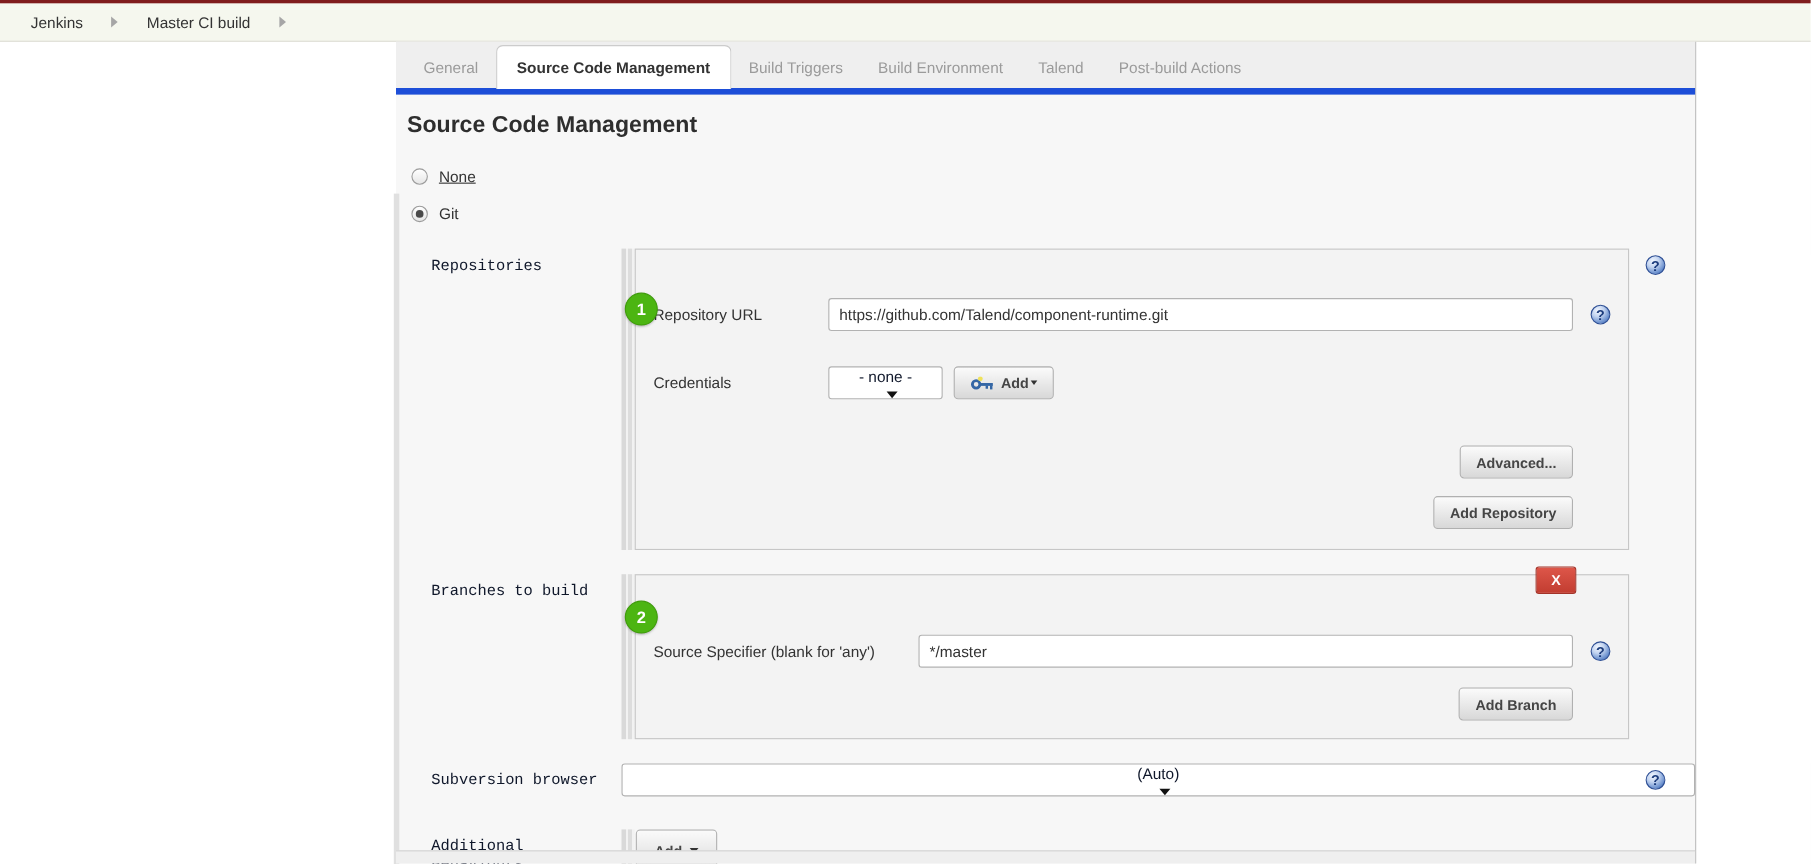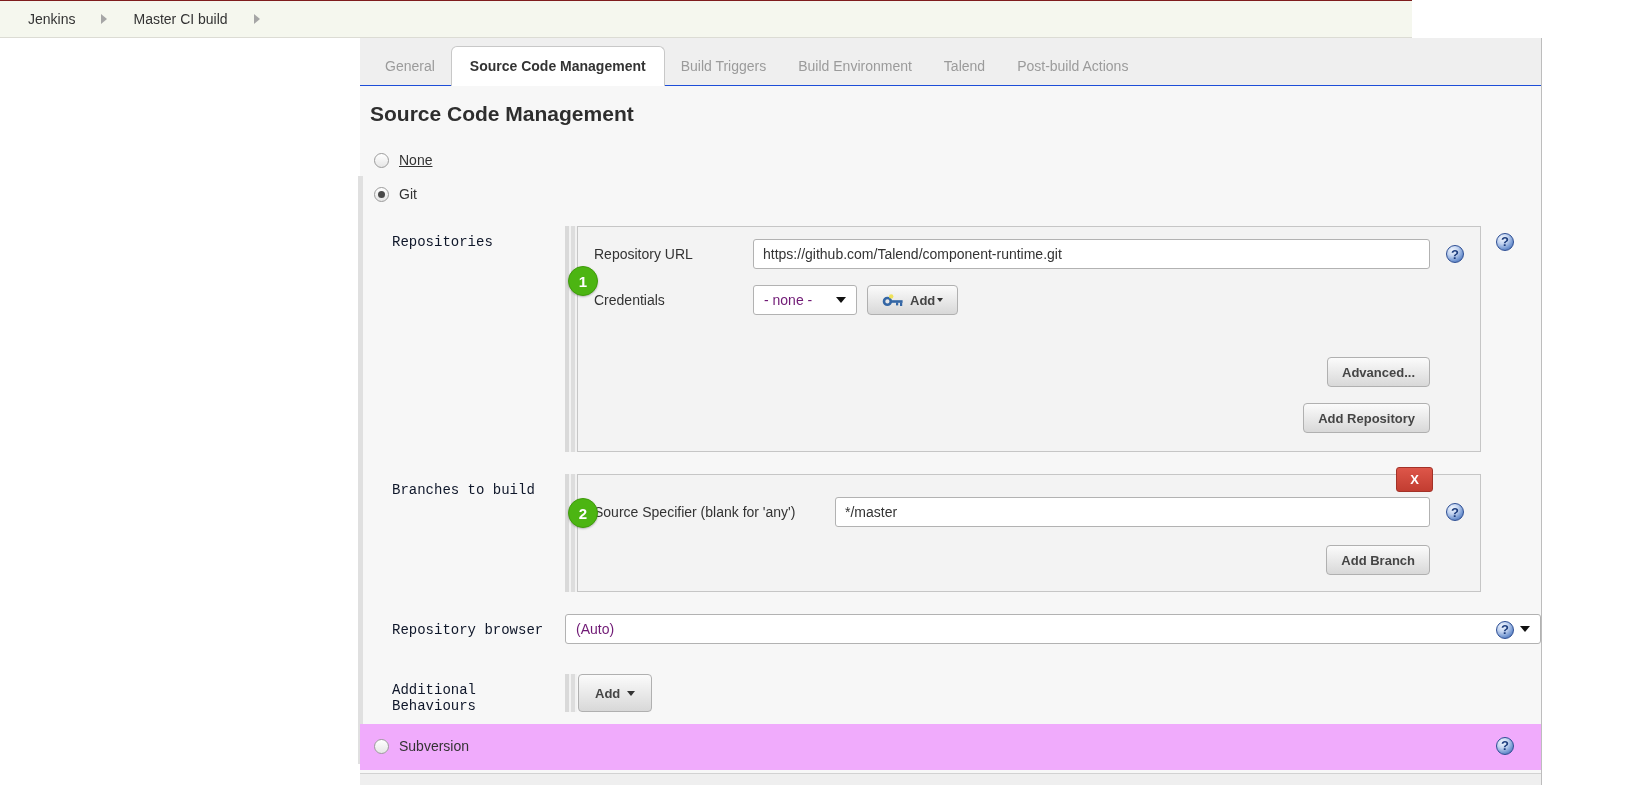--- a/index.html
+++ b/index.html
@@ -1,32 +1,32 @@
 <!DOCTYPE html>
 <html><head>
 <meta charset="utf-8">
 <style>
   * { box-sizing: border-box; margin: 0; padding: 0; }
   html, body { width: 1646px; height: 785px; overflow: hidden; background: #ffffff;
     font-family: "Liberation Sans", sans-serif; color: #333; }
 
   
-  .breadcrumb-bar { position: absolute; left: 0; top: 0; width: 1412px; height: 38px;
-    background: #f5f7ee; border-top: 1px solid #7f1d1d; border-bottom: 1px solid #dcdcd4;
+  .breadcrumb-bar { position: absolute; left: 0; top: 0; width: 1646px; height: 38px;
+    background: #f5f7ee; border-top: 3px solid #7f1d1d; border-bottom: 1px solid #dcdcd4;
     display: flex; align-items: center; padding-left: 28px; }
   .crumb { font-size: 14px; color: #333; cursor: pointer; }
   .crumb-arrow { width: 0; height: 0; border-left: 6px solid #a6a6a6;
     border-top: 5px solid transparent; border-bottom: 5px solid transparent;
     margin: 0 26px; display: inline-block; }
 
   
   .main { position: absolute; left: 360px; top: 38px; width: 1182px; height: 747px;
     background: #f7f7f7; border-right: 1px solid #bdbdbd; }
 
-  .tabbar { height: 48px; background: #efefef; border-bottom: 1px solid #1d4ed8;
+  .tabbar { height: 48px; background: #efefef; border-bottom: 6px solid #1d4ed8;
     display: flex; align-items: flex-end; padding-left: 9px; }
   .tab { font-size: 14px; color: #9b9b9b; padding: 10px 16px 11px; cursor: pointer; white-space: nowrap; }
   .tab.active { background: #ffffff; color: #333; font-weight: bold;
     border: 1px solid #c8c8c8; border-bottom: none; border-radius: 6px 6px 0 0;
     margin-bottom: -1px; padding: 11px 18px 12px; }
 
   .content { position: relative; }
   h1.page-title { font-size: 21px; font-weight: bold; color: #2e2e2e; margin: 16px 0 20px 10px; }
 
   
@@ -48,36 +48,36 @@
 
   .chunk { width: 916px; display: flex; flex: none; }
   .dragbar { width: 12px; flex: none; position: relative; cursor: grab;
     background: linear-gradient(90deg, #d9d9d9 0 4px, #f2f2f2 4px 6px, #dddddd 6px 10px, #f2f2f2 10px 12px); }
   .badge { position: absolute; left: 3px; width: 30px; height: 30px; border-radius: 50%;
     background: #4cb512; border: 1px solid #3f9c0b; color: #fff; font-size: 15px; font-weight: bold;
     text-align: center; line-height: 29px; z-index: 2; box-shadow: 0 1px 2px rgba(0,0,0,.25); }
   .badge.b1 { top: 40px; } .badge.b2 { top: 24px; }
   .box { flex: 1; border: 1px solid #c6c6c6; background: #f3f3f3; padding: 12px 16px 16px; position: relative; }
 
-  .f-row { display: flex; align-items: center; margin-bottom: 16px; }
+  .f-row { display: flex; align-items: center; margin-bottom: 16px; margin-top: 32px; }
   .f-label { width: 159px; font-size: 14px; color: #333; flex: none; }
   .f-label.wide { width: 241px; }
   input.text { flex: 1; height: 30px; border: 1px solid #b2b2b2; border-radius: 3px;
     background: #fff; padding: 0 9px; font-size: 14px; color: #333; font-family: "Liberation Sans", sans-serif; }
   .help-slot { width: 34px; flex: none; display: flex; justify-content: flex-end; }
 
   .help-icon { width: 18px; height: 18px; border-radius: 50%; flex: none; cursor: pointer;
     background: radial-gradient(circle at 35% 28%, #f2f7ff 0%, #c3d4f0 35%, #6d92cf 70%, #30549b 100%);
     border: 1px solid #2d4e94; color: #1d3d7d; font-size: 13px; font-weight: bold;
     display: inline-flex; align-items: center; justify-content: center; }
   .help-icon::after { content: '?'; }
 
   .select { height: 30px; background: #fff; border: 1px solid #b2b2b2; border-radius: 3px;
     display: flex; align-items: center; justify-content: space-between; padding: 0 10px;
-    font-size: 14px; color: #701a75; cursor: pointer; }
+    font-size: 14px; color: #0f172a; cursor: pointer; flex-direction: column; }
   .select .sel-caret { width: 0; height: 0; border-top: 6px solid #111;
     border-left: 5px solid transparent; border-right: 5px solid transparent; margin-left: 12px; flex: none; }
   .select.credentials { width: 104px; }
   .select.autowide { width: 1052px; }
 
   .btn { display: inline-flex; align-items: center; justify-content: center; height: 30px;
     background: linear-gradient(#fbfbfb, #d8d8d8); border: 1px solid #b0b0b0; border-radius: 4px;
     font-size: 13px; font-weight: bold; color: #454545; padding: 0 14px; cursor: pointer;
     font-family: "Liberation Sans", sans-serif; }
   .btn .caret { width: 0; height: 0; border-top: 5px solid #333;
@@ -203,21 +203,21 @@
                 </div>
             </div>
             <div class="btn-right addbranch">
               <button class="btn">Add Branch</button>
             </div>
           </div>
         </div>
       </div>
 
       <div class="field-row" style="margin-top:22px">
-        <div class="row-label">Repository browser</div>
+        <div class="row-label">Subversion browser</div>
         <div class="select autowide">
           <span>(Auto)</span>
           <span class="sel-caret"></span>
         </div>
         <div class="row-help"><span class="help-icon"></span></div>
       </div>
 
       <div class="field-row" style="margin-top:30px">
         <div class="row-label">Additional Behaviours</div>
         <div class="mini-dragbar"></div>

